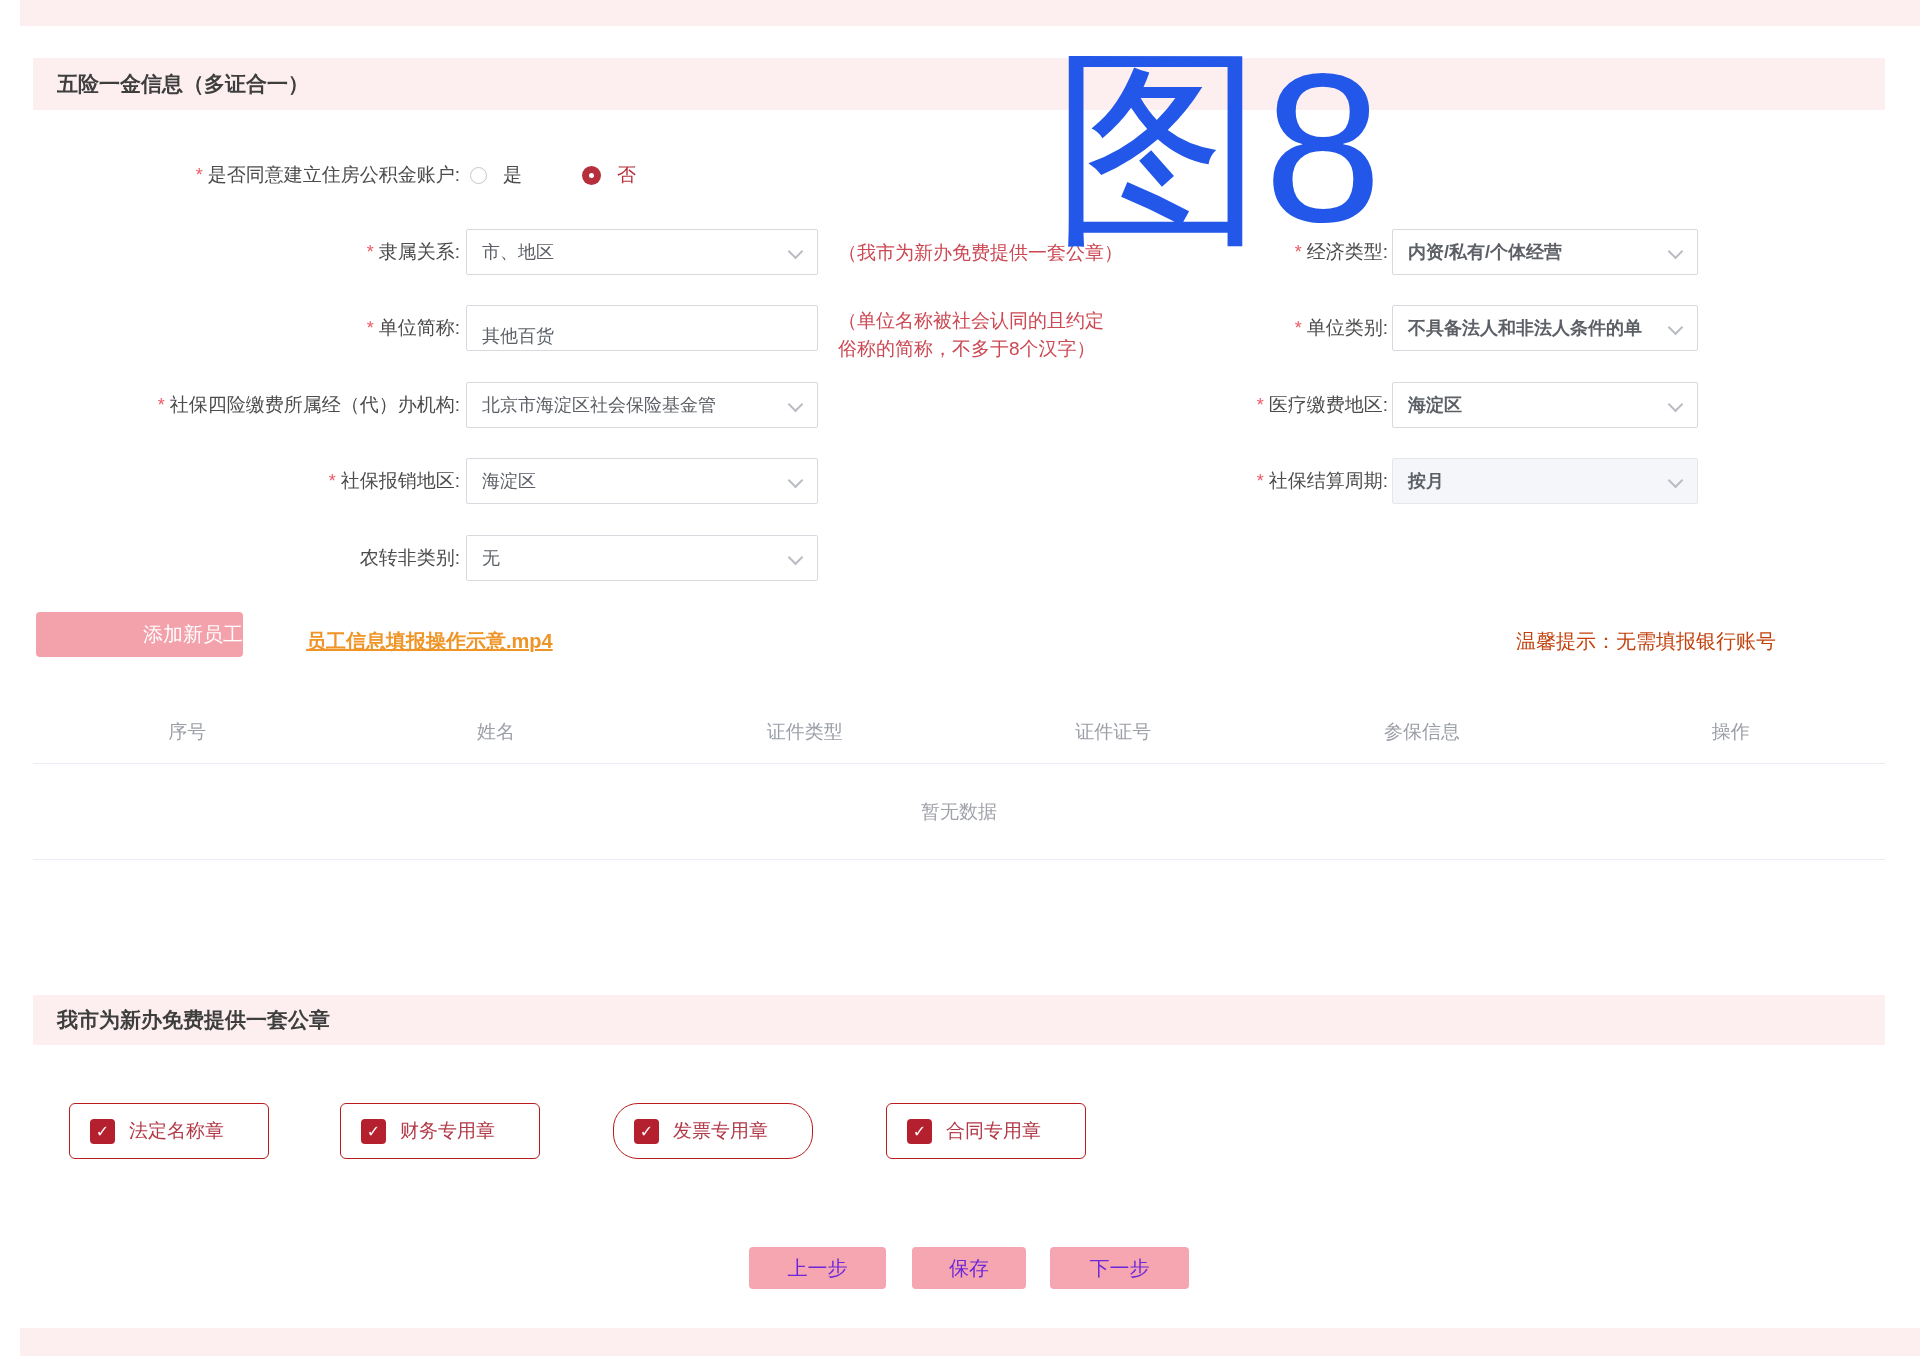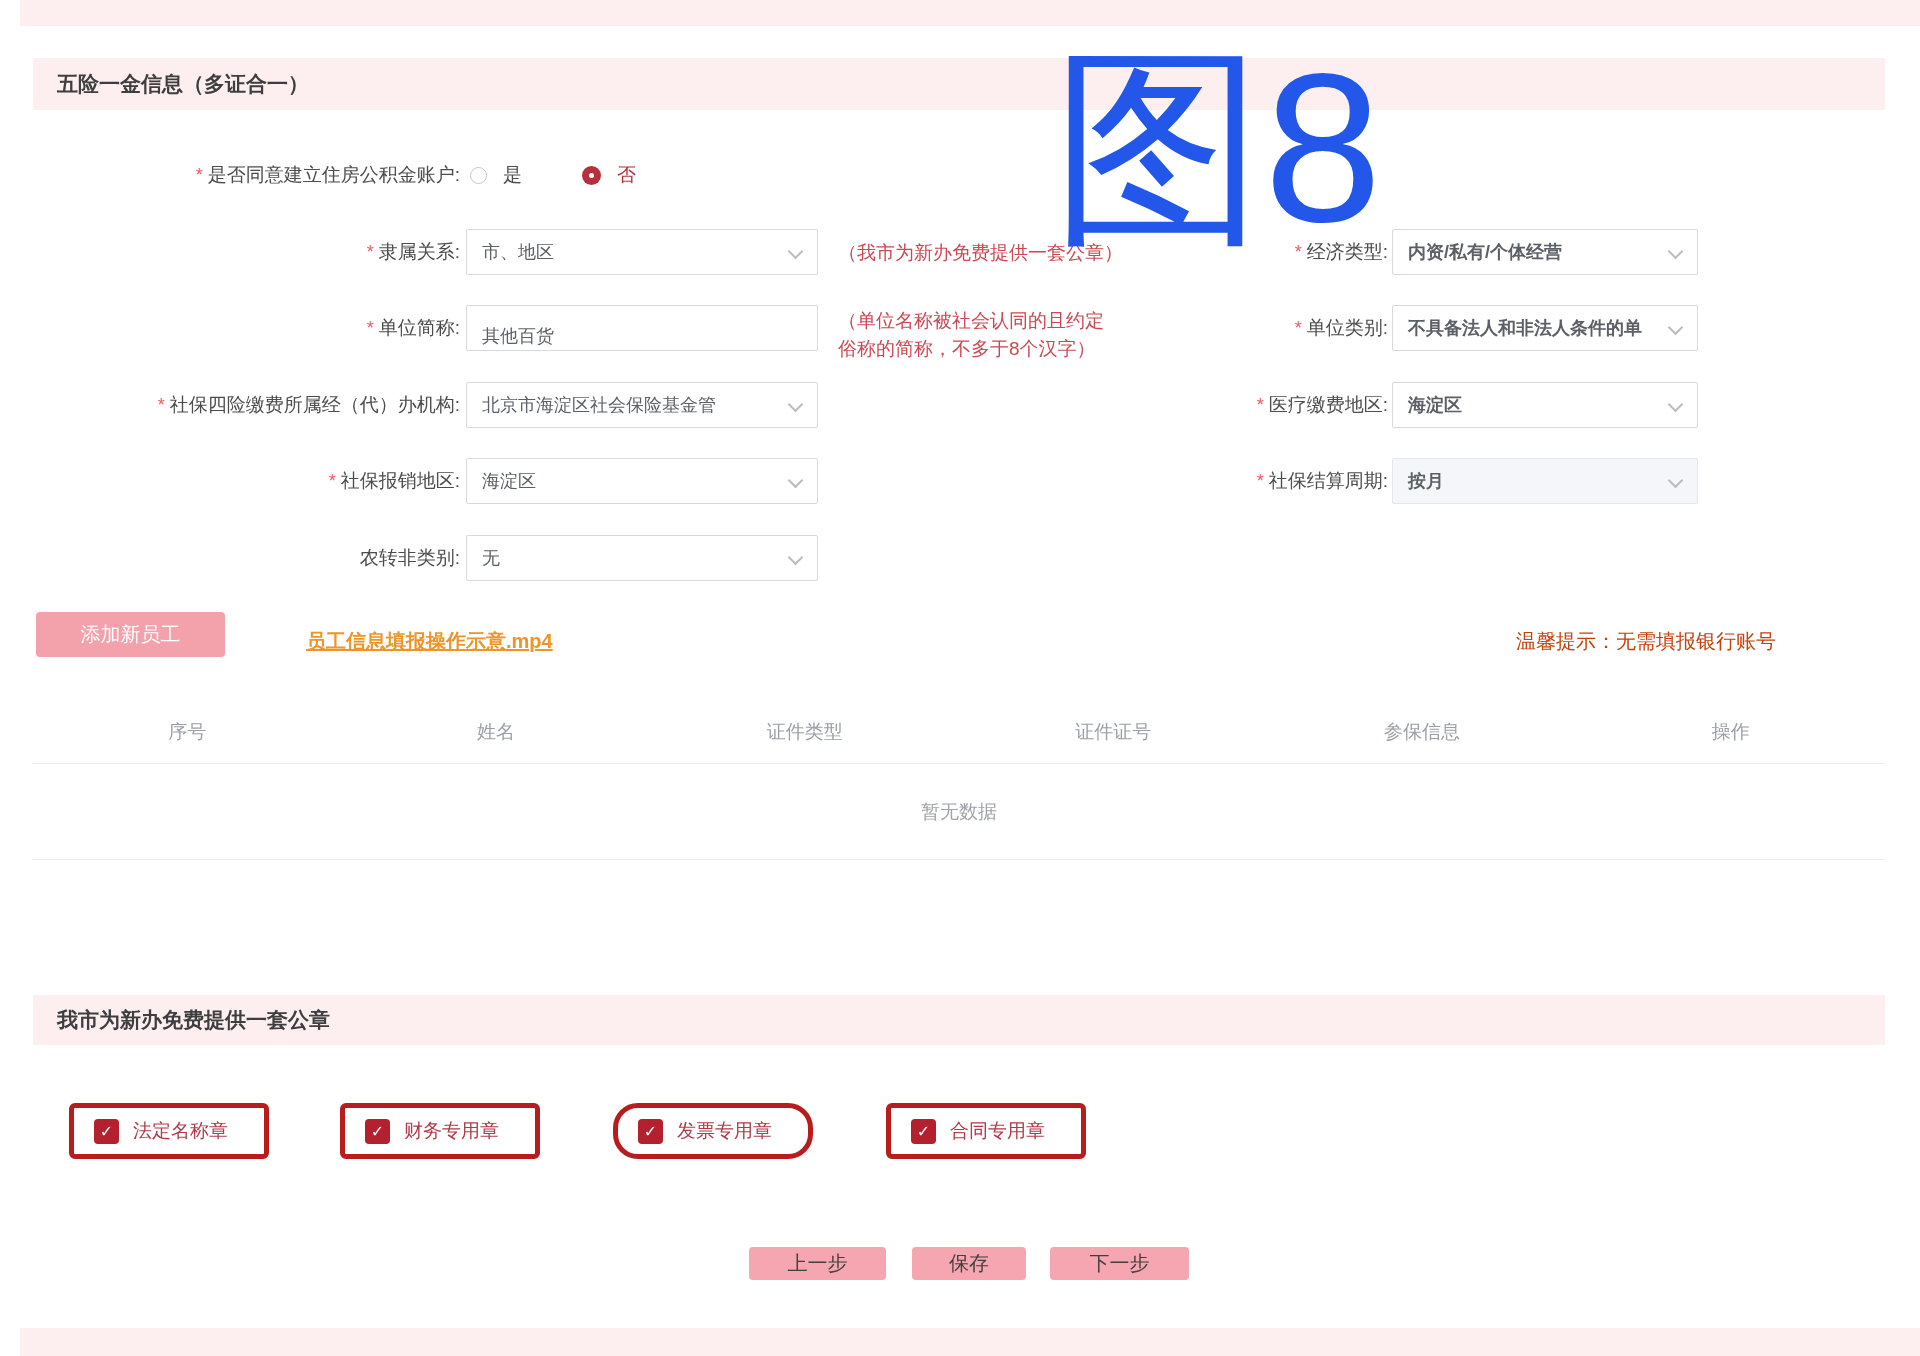--- a/index.html
+++ b/index.html
@@ -38,43 +38,43 @@
 
   .radio-group { position:absolute; left:470px; top:0; height:46px; display:flex; align-items:center; }
   .radio { width:17px; height:17px; border:1px solid #c4c6cb; border-radius:50%; background:#fff; }
   .radio.checked { width:19px; height:19px; border:none; background:#b5303c; position:relative; }
   .radio.checked::after { content:""; position:absolute; left:7px; top:7px; width:5px; height:5px;
                           border-radius:50%; background:#fff; }
   .radio-lbl { margin-left:16px; font-size:19px; color:#4c4c4c; }
   .radio-lbl.red { color:#b5303c; }
   .radio + .radio-lbl + .radio.checked { margin-left:60px; }
 
-  .add-btn { position:absolute; left:36px; top:612px; width:189px; height:45px;
+  .add-btn { position:absolute; left:36px; top:612px; width:207px; height:45px;
              background:#f3a1ab; border:none; border-radius:4px; color:#fff; font-size:20px;
-             font-family:inherit; cursor:pointer; }
+             font-family:inherit; cursor:pointer;text-align:right; }
   .video-link { position:absolute; left:306px; top:628px; font-size:20px; color:#ef9426;
                 text-decoration:underline; font-weight:600; cursor:pointer; }
   .tip { position:absolute; left:1516px; top:628px; font-size:20px; color:#c2410c; }
 
   .emp-table { position:absolute; left:33px; right:35px; top:700px; }
   .thead { display:flex; height:64px; align-items:center; border-bottom:1px solid #e9ecf2; }
   .th { flex:1; text-align:center; font-size:19px; color:#9a9ea6; }
   .empty-row { height:96px; display:flex; align-items:center; justify-content:center;
                border-bottom:1px solid #e9ecf2; font-size:19px; color:#a0a3aa; }
 
   .seal-box { position:absolute; top:1103px; width:200px; height:56px;
-              border:5px solid #b91c1c; border-radius:6px; background:#fff;
+              border:1px solid #b91c1c; border-radius:6px; background:#fff;
               display:flex; align-items:center; padding-left:20px; cursor:pointer; }
   .seal-check { width:25px; height:25px; background:#b5202f; border-radius:4px; color:#fff;
                 display:flex; align-items:center; justify-content:center; font-size:16px; }
   .seal-check::after { content:"✓"; }
   .seal-lbl { margin-left:14px; font-size:19px; color:#b23a48; }
 
-  .foot-btn { position:absolute; top:1247px; height:33px; background:#f5a6b0; border:none;
-              border-radius:4px; color:#404040; font-size:20px; font-family:inherit; cursor:pointer; }
+  .foot-btn { position:absolute; top:1247px; height:42px; background:#f5a6b0; border:none;
+              border-radius:4px; color:#6d28d9; font-size:20px; font-family:inherit; cursor:pointer; }
   .btn-prev { left:749px; width:137px; }
   .btn-save { left:912px; width:114px; }
   .btn-next { left:1050px; width:139px; }
 
   .watermark { position:absolute; left:1052px; top:34px; font-size:212px; line-height:1.08;
                color:#2257e9; font-weight:500; pointer-events:none; white-space:nowrap; }
 </style>
 </head>
 <body>
 

